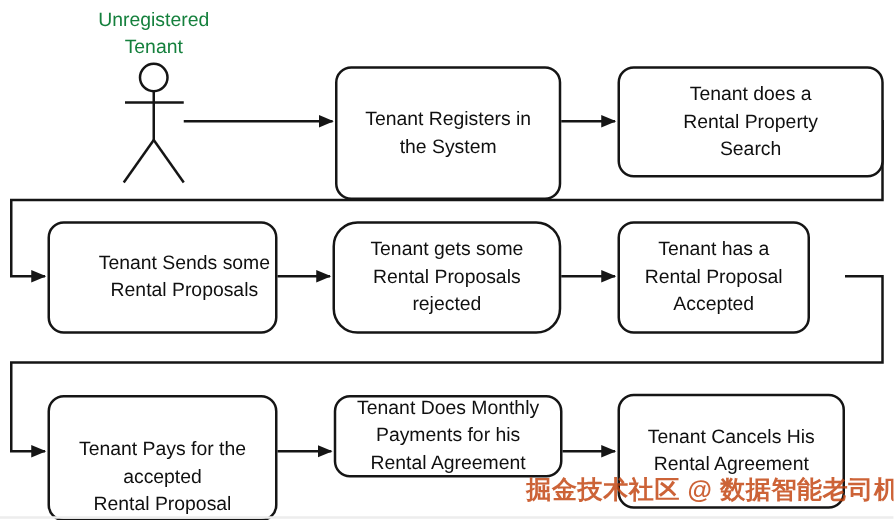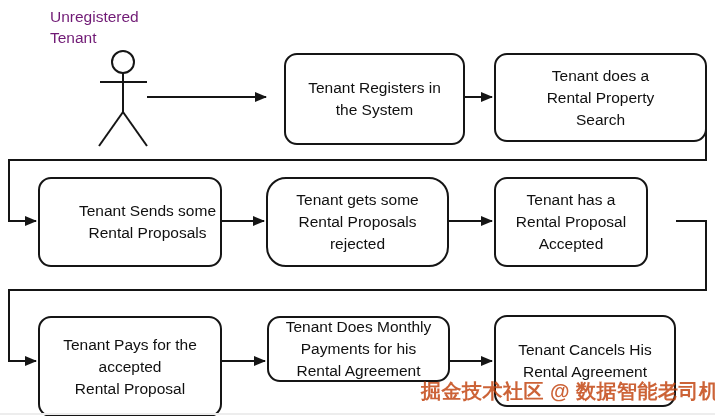--- a/index.html
+++ b/index.html
@@ -14,21 +14,21 @@
     position:absolute; box-sizing:border-box;
     border:2px solid #151515; border-radius:13px; background:#ffffff;
     display:flex; align-items:center; justify-content:center;
   }
   .node-label {
     text-align:center; font-size:15.5px; line-height:22px; color:#101010;
     white-space:pre-line; padding:0 4px;
   }
   .actor-label {
     position:absolute; left:50px; top:6px; width:146px;
-    text-align:left; font-size:15.5px; line-height:21px; color:#701a75;
+    text-align:center; font-size:15.5px; line-height:21px; color:#15803d;
     white-space:pre-line;
   }
   .watermark {
     position:absolute; left:421px; top:378px; width:294px;
     font-size:20px; font-weight:700; color:#c2410c; opacity:0.82;
     letter-spacing:0.5px; white-space:nowrap; z-index:5;
   }
   .bottom-strip {
     position:absolute; left:0; bottom:1px; width:715px; height:2px;
     background:#ededed;
@@ -60,21 +60,21 @@
     <path class="edge" marker-end="url(#ah)" d="M222,221 H264"></path>
     <path class="edge" marker-end="url(#ah)" d="M449,221 H492"></path>
     <path class="edge" marker-end="url(#ah)" d="M676,221 H706 V290 H9 V361 H36"></path>
     <path class="edge" marker-end="url(#ah)" d="M222,361 H265"></path>
     <path class="edge" marker-end="url(#ah)" d="M450,361 H492"></path>
   </svg>
 
   <div class="actor-label">Unregistered
 Tenant</div>
 
-  <div class="node" style="left:284px; top:53px;  width:181px; height:92px;">
+  <div class="node" style="left:268px; top:53px;  width:181px; height:107px;">
     <div class="node-label">Tenant Registers in
 the System</div>
   </div>
   <div class="node" style="left:494px; top:53px;  width:213px; height:89px;">
     <div class="node-label">Tenant does a
 Rental Property
 Search</div>
   </div>
 
   <div class="node" style="left:38px;  top:177px; width:184px; height:90px;padding-left:35px;">
@@ -85,21 +85,21 @@
     <div class="node-label">Tenant gets some
 Rental Proposals
 rejected</div>
   </div>
   <div class="node" style="left:494px; top:177px; width:154px; height:90px;">
     <div class="node-label">Tenant has a
 Rental Proposal
 Accepted</div>
   </div>
 
-  <div class="node" style="left:38px;  top:316px; width:184px; height:101px;">
+  <div class="node" style="left:38px;  top:316px; width:184px; height:101px;align-items:flex-end;">
     <div class="node-label">Tenant Pays for the
 accepted
 Rental Proposal</div>
   </div>
   <div class="node" style="left:267px; top:316px; width:183px; height:66px;">
     <div class="node-label">Tenant Does Monthly
 Payments for his
 Rental Agreement</div>
   </div>
   <div class="node" style="left:494px; top:315px; width:182px; height:92px;">

